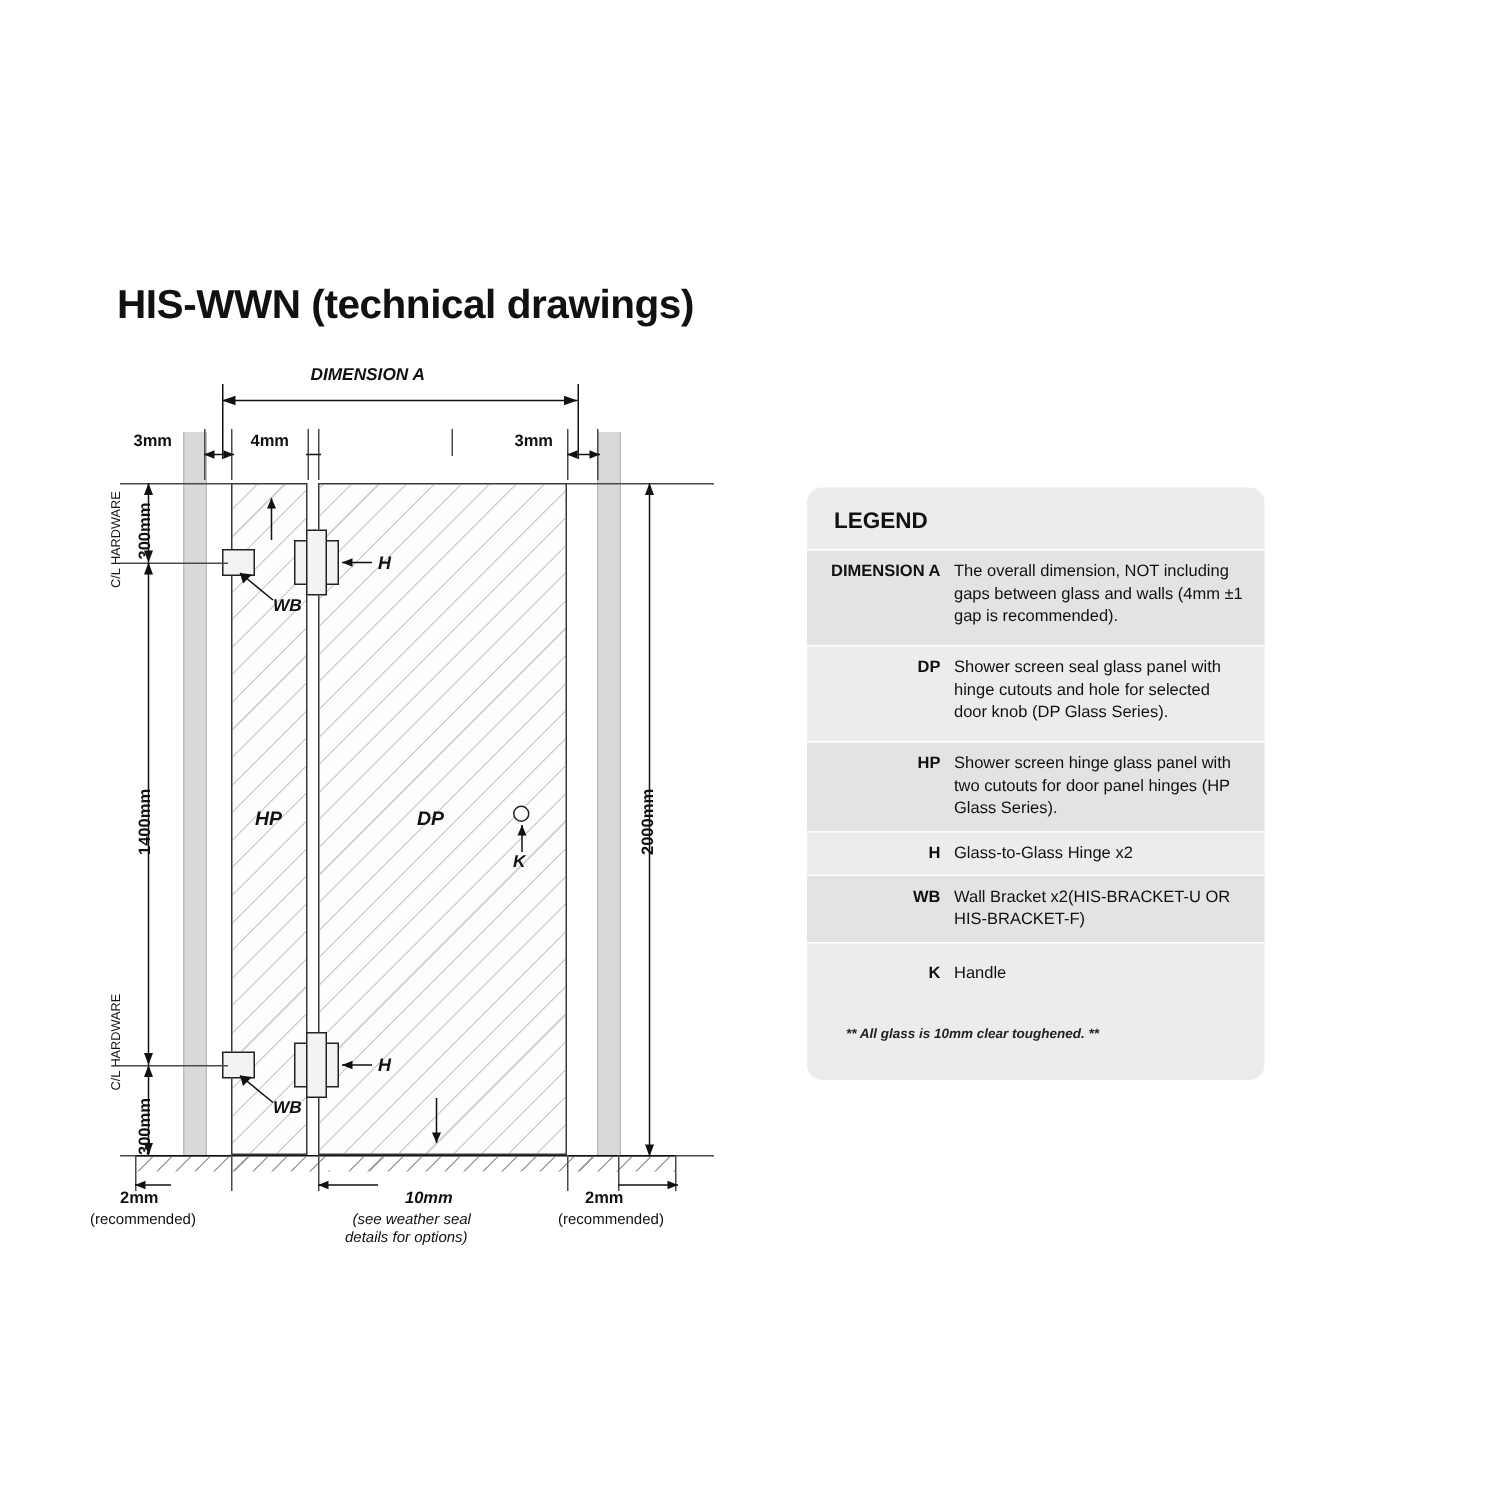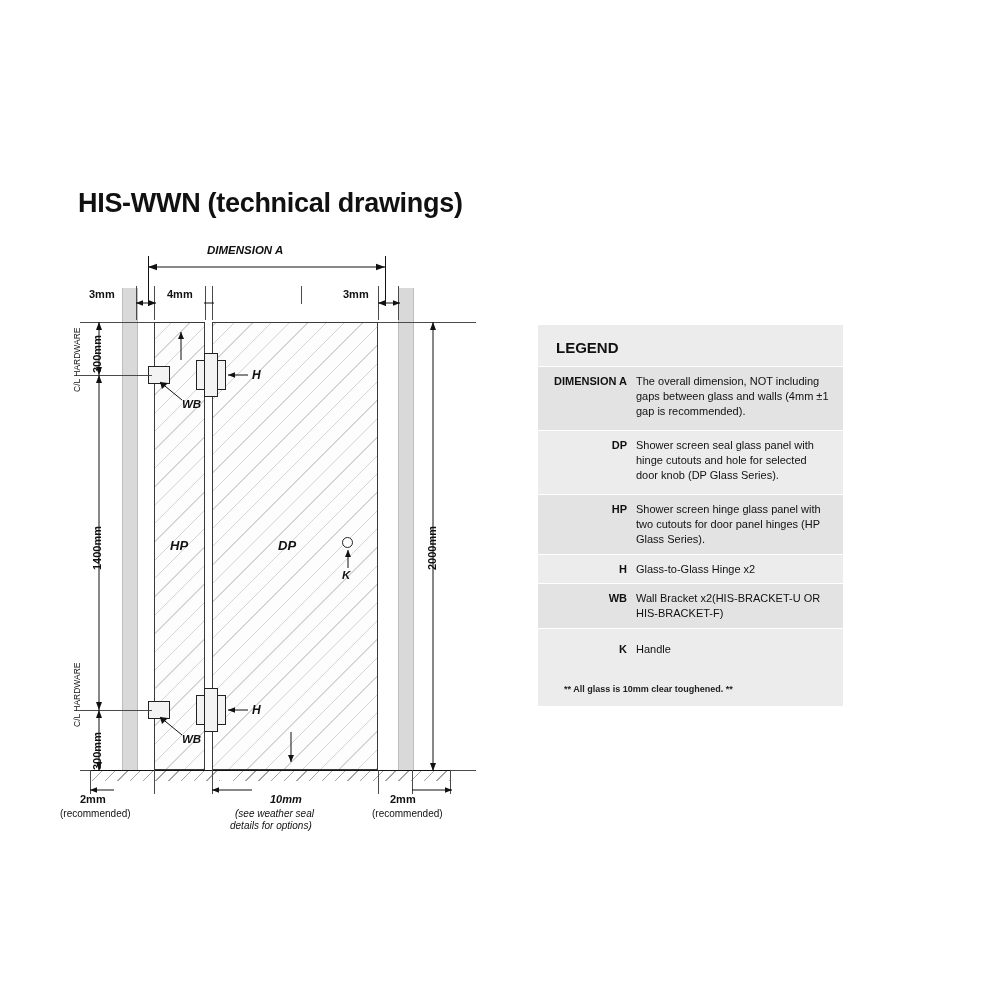--- a/index.html
+++ b/index.html
@@ -116,21 +116,22 @@
   .arrow-svg { position: absolute; overflow: visible; }
 
   
   #legend {
     position: absolute;
     left: 538px;
     top: 325px;
     width: 305px;
     background: #ececec;
     box-sizing: border-box;
-    padding: 14px 0 10px 0;
+    padding: 14px 0 24px 0;
+    border-radius: 10px;
   }
   #legend-title {
     font-size: 15px;
     font-weight: bold;
     padding: 0 0 10px 18px;
     color: #111;
   }
   .legend-row {
     display: flex;
     border-top: 1px solid #ffffff;
@@ -151,20 +152,21 @@
   }
   .legend-desc {
     font-size: 11px;
     color: #111;
     line-height: 1.35;
     padding-right: 4px;
   }
   .legend-row.tall { min-height: 64px; }
   #legend-foot {
     font-size: 9px;
+    font-style: italic;
     font-weight: bold;
     color: #222;
     padding: 14px 0 2px 26px;
   }
 </style>
 </head>
 <body>
 
 <div id="page-title">HIS-WWN (technical drawings)</div>
 

